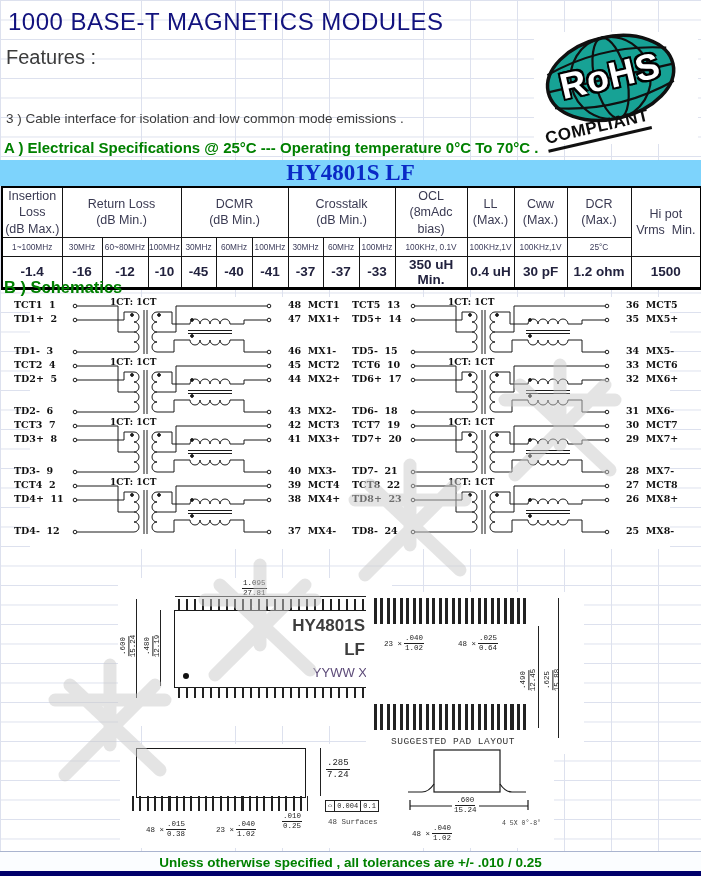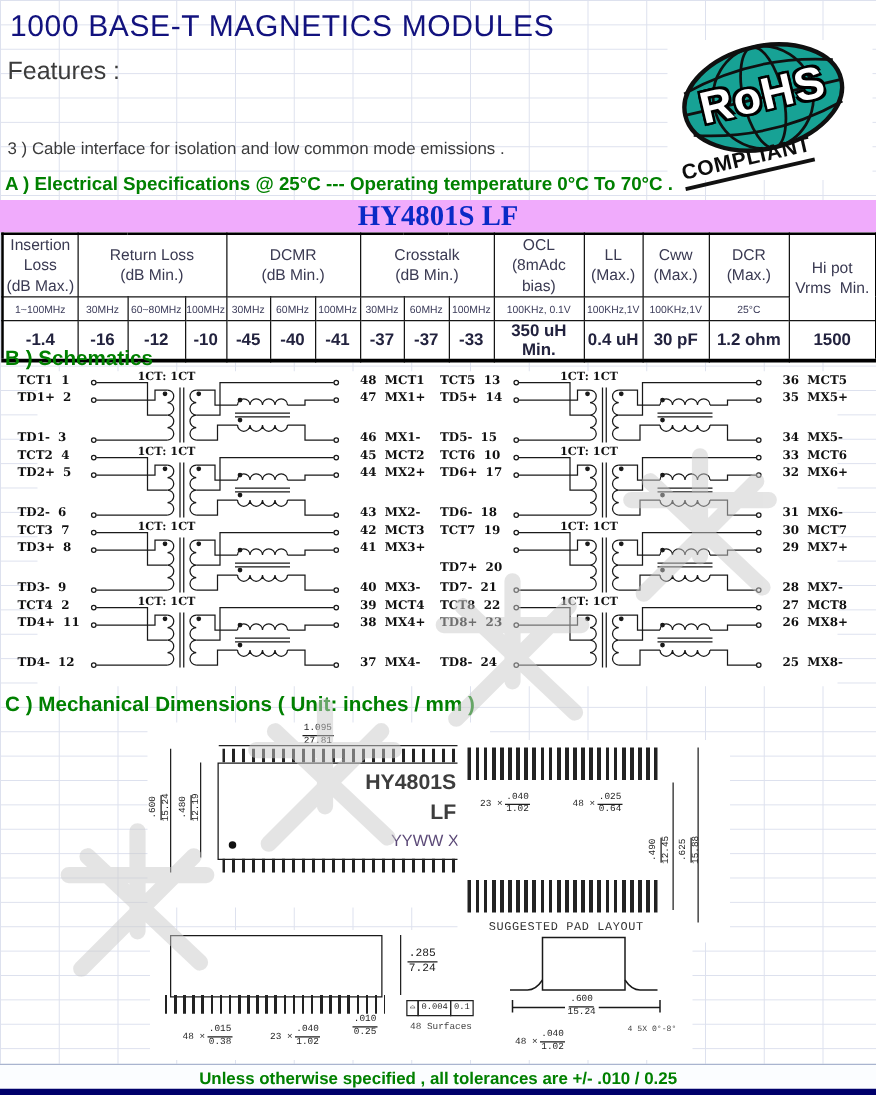--- a/index.html
+++ b/index.html
@@ -21,21 +21,21 @@
   .secc{left:4px;top:555px;font-size:16.5px}
   
   .rohs-wrap{left:534px;top:32px;width:164px;height:112px;background:#fff;z-index:3}
   .rohs-rot{position:absolute;inset:0;transform:rotate(-13deg)}
   .rohs-text{position:absolute;left:12px;top:22px;width:134px;text-align:center;
              font-size:36px;font-weight:bold;color:#fff;letter-spacing:1px;
              text-shadow:-2px -2px 0 #000,2px -2px 0 #000,-2px 2px 0 #000,2px 2px 0 #000,0 2px 0 #000,0 -2px 0 #000}
   .compliant{position:absolute;left:2px;top:80px;font-size:17px;font-weight:bold;color:#0d0d0d;
              letter-spacing:.5px;border-bottom:3px solid #111;padding-bottom:1px;background:transparent}
   
-  .banner{left:0;top:160px;width:701px;height:26px;background:#f0abfc;text-align:center;
+  .banner{left:0;top:160px;width:701px;height:26px;background:#7dd3fc;text-align:center;
           font-family:"Liberation Serif",serif;font-weight:bold;font-size:23px;line-height:26px;color:#0a2ac6;z-index:3}
   
   .spec{position:absolute;left:1px;top:186px;width:699px;border-collapse:collapse;table-layout:fixed;
         background:#fff;z-index:3;border:2px solid #000;border-bottom-width:3px}
   .spec td{border:1px solid #151515;text-align:center;vertical-align:middle;padding:0;overflow:hidden}
   .hrow td{height:46px;font-size:12.5px;color:#3a3a52;line-height:1.3}
   .crow td{height:18px;font-size:8.3px;color:#3c3c5a}
   .vrow td{height:24px;font-size:13.5px;font-weight:bold;color:#22223e}
   
   .schem-bg{left:30px;top:297px;width:640px;height:252px;background:#fff;z-index:1}
@@ -297,21 +297,21 @@
     <svg class="xf" viewBox="0 0 212 58">
         <use href="#xfsym"></use>
       </svg>
     <div class="ratio">1CT: 1CT</div>
     <div class="prbl" style="top:-3px">33  MCT6</div>
     <div class="prbl" style="top:11px">32  MX6+</div>
     <div class="prbl" style="top:43px">31  MX6-</div>
   </div>
   <div class="blk" style="left:352px;top:422px">
     <div class="plbl" style="top:-3px">TCT7  19</div>
-    <div class="plbl" style="top:27px">TD7+  20</div>
+    <div class="plbl" style="top:11px">TD7+  20</div>
     <div class="plbl" style="top:43px">TD7-  21</div>
     <svg class="xf" viewBox="0 0 212 58">
         <use href="#xfsym"></use>
       </svg>
     <div class="ratio">1CT: 1CT</div>
     <div class="prbl" style="top:-3px">30  MCT7</div>
     <div class="prbl" style="top:11px">29  MX7+</div>
     <div class="prbl" style="top:43px">28  MX7-</div>
   </div>
   <div class="blk" style="left:352px;top:482px">
@@ -320,21 +320,20 @@
     <div class="plbl" style="top:43px">TD8-  24</div>
     <svg class="xf" viewBox="0 0 212 58">
         <use href="#xfsym"></use>
       </svg>
     <div class="ratio">1CT: 1CT</div>
     <div class="prbl" style="top:-3px">27  MCT8</div>
     <div class="prbl" style="top:11px">26  MX8+</div>
     <div class="prbl" style="top:43px">25  MX8-</div>
   </div>
 
-  <div class="a green secc z3">C ) Mechanical Dimensions ( Unit: inches / mm )</div>
 
   <div class="mview" style="left:118px;top:578px;width:274px;height:148px">
     <span class="frac a" style="left:124px;top:1px">
       <span class="fi">1.095</span>
       <span>27.81</span>
     </span>
     <div class="hline" style="left:57px;top:18px;width:200px"></div>
     <div class="combh" style="left:60px;top:21px;width:194px;height:11px"></div>
     <div class="pkgbody" style="left:56px;top:32px;width:200px;height:76px">
       <div class="mark1" style="top:5px">HY4801S</div>

